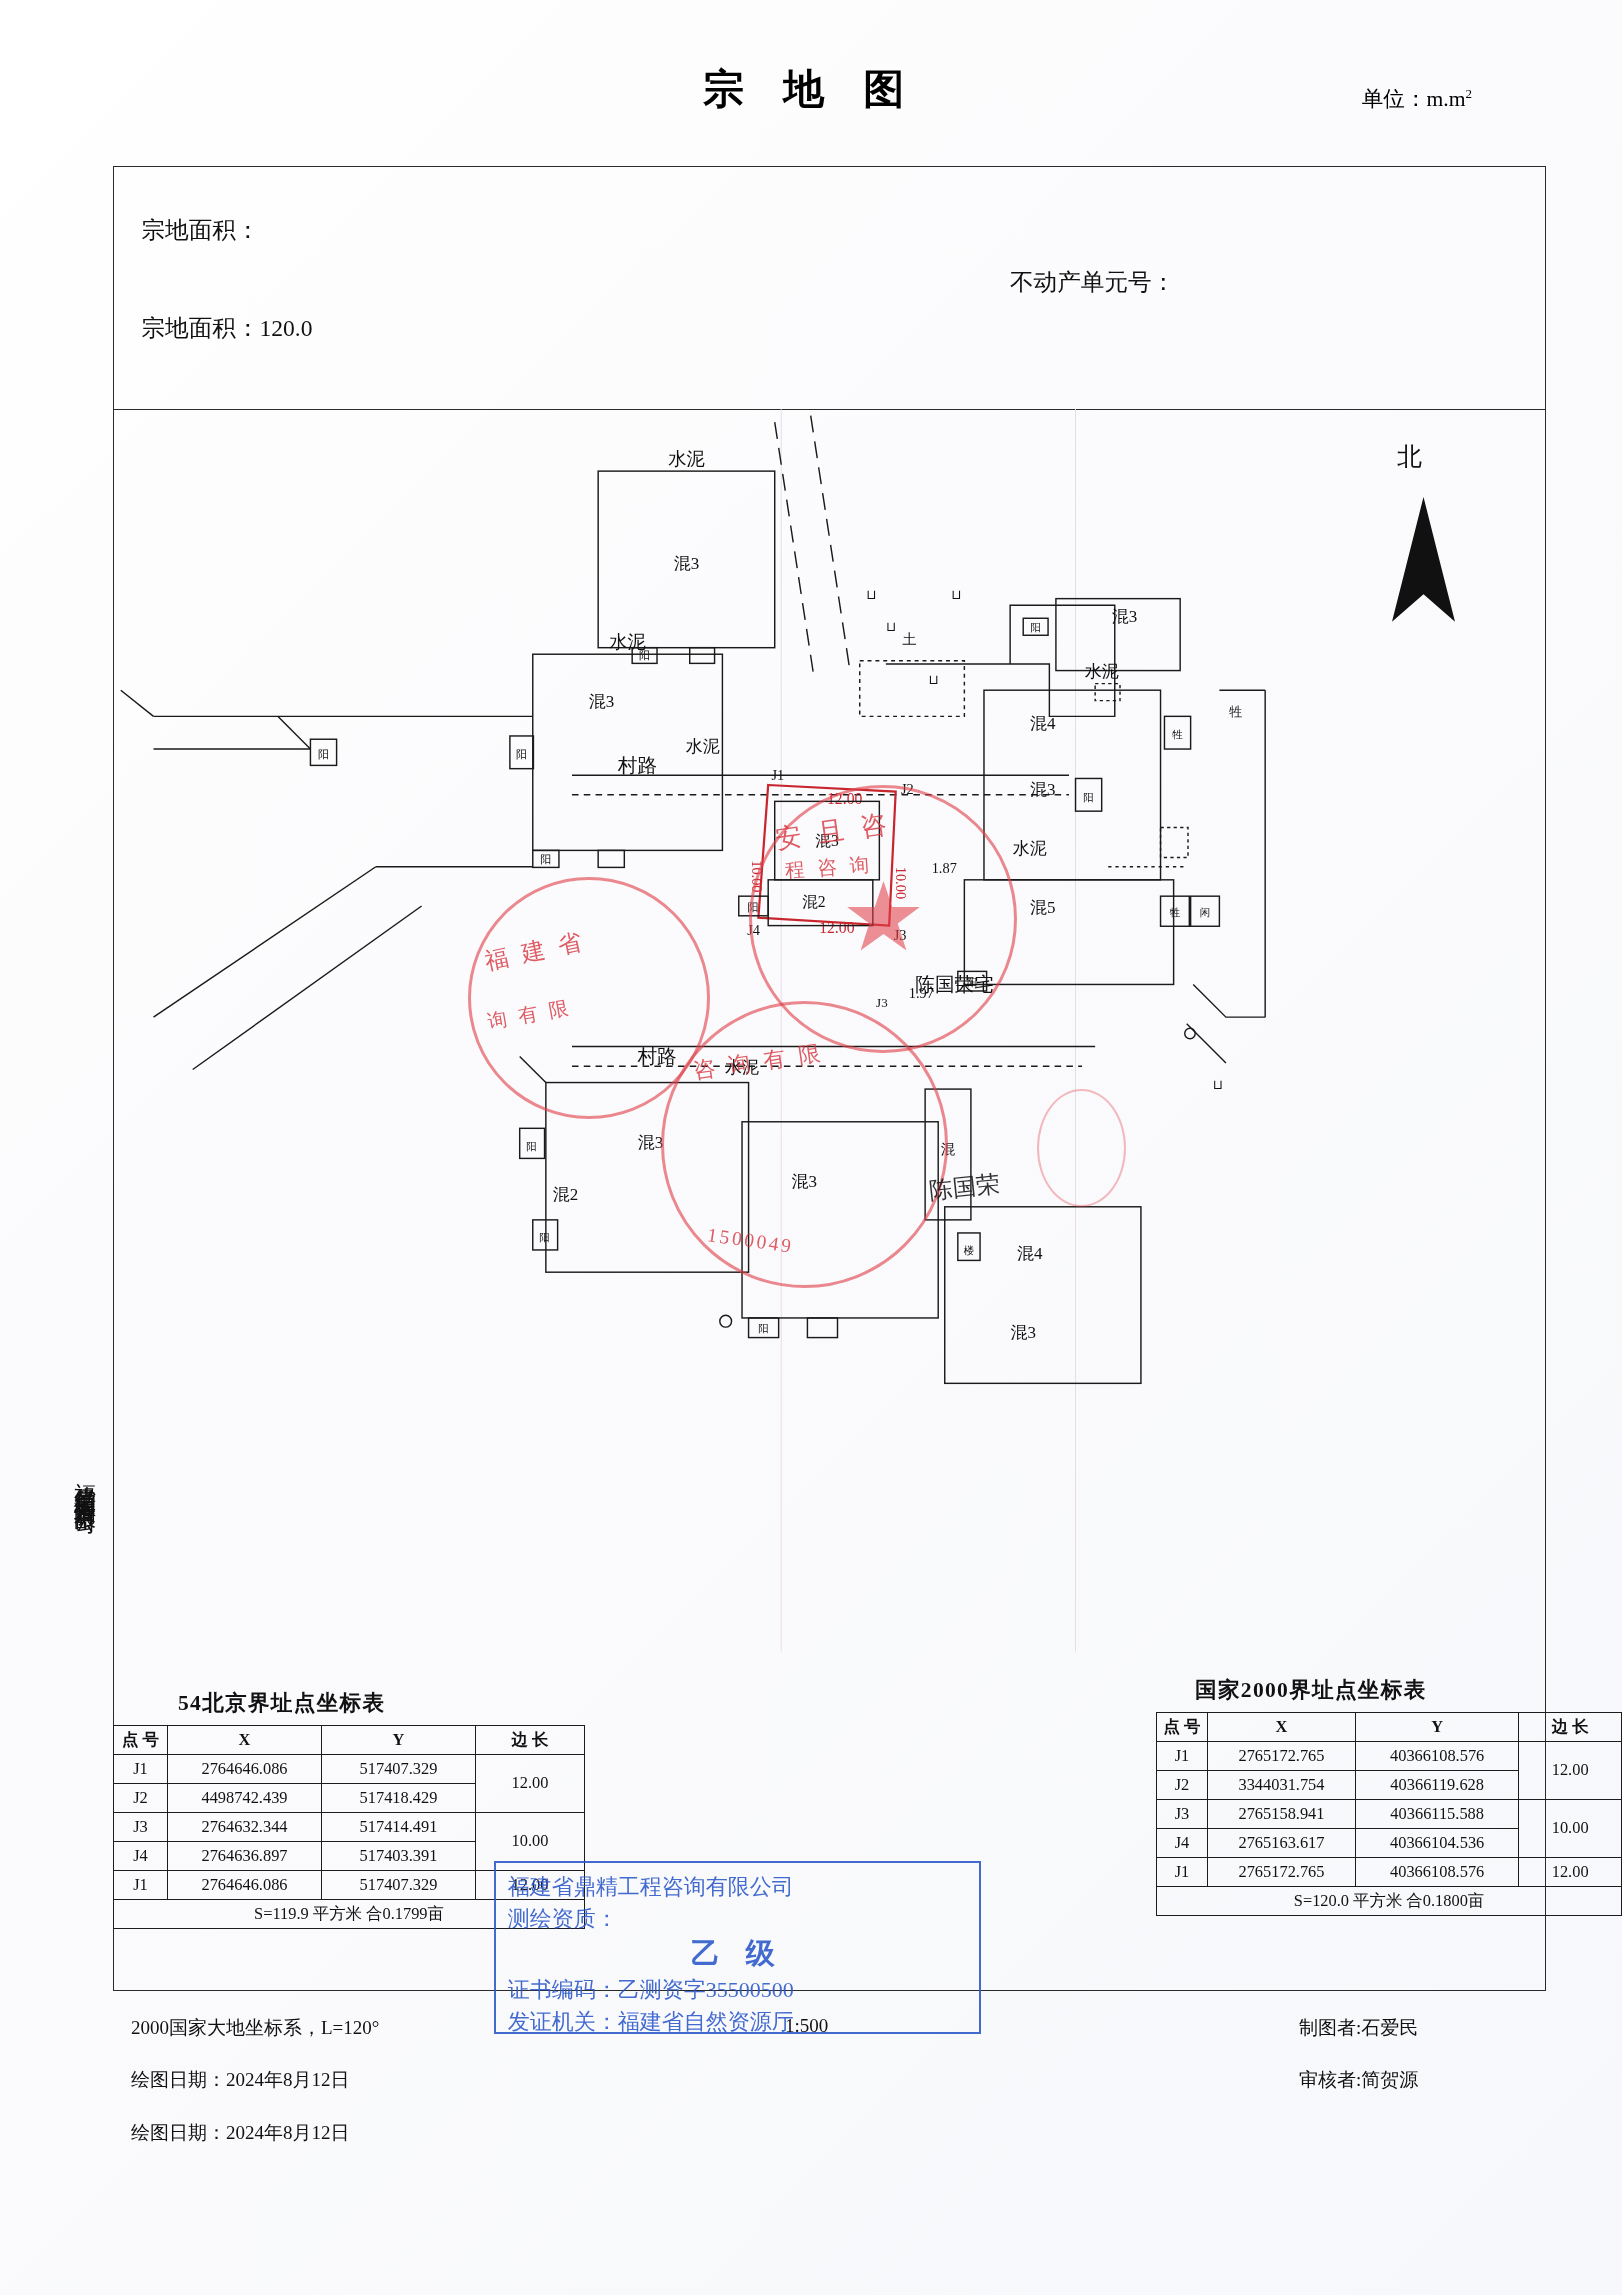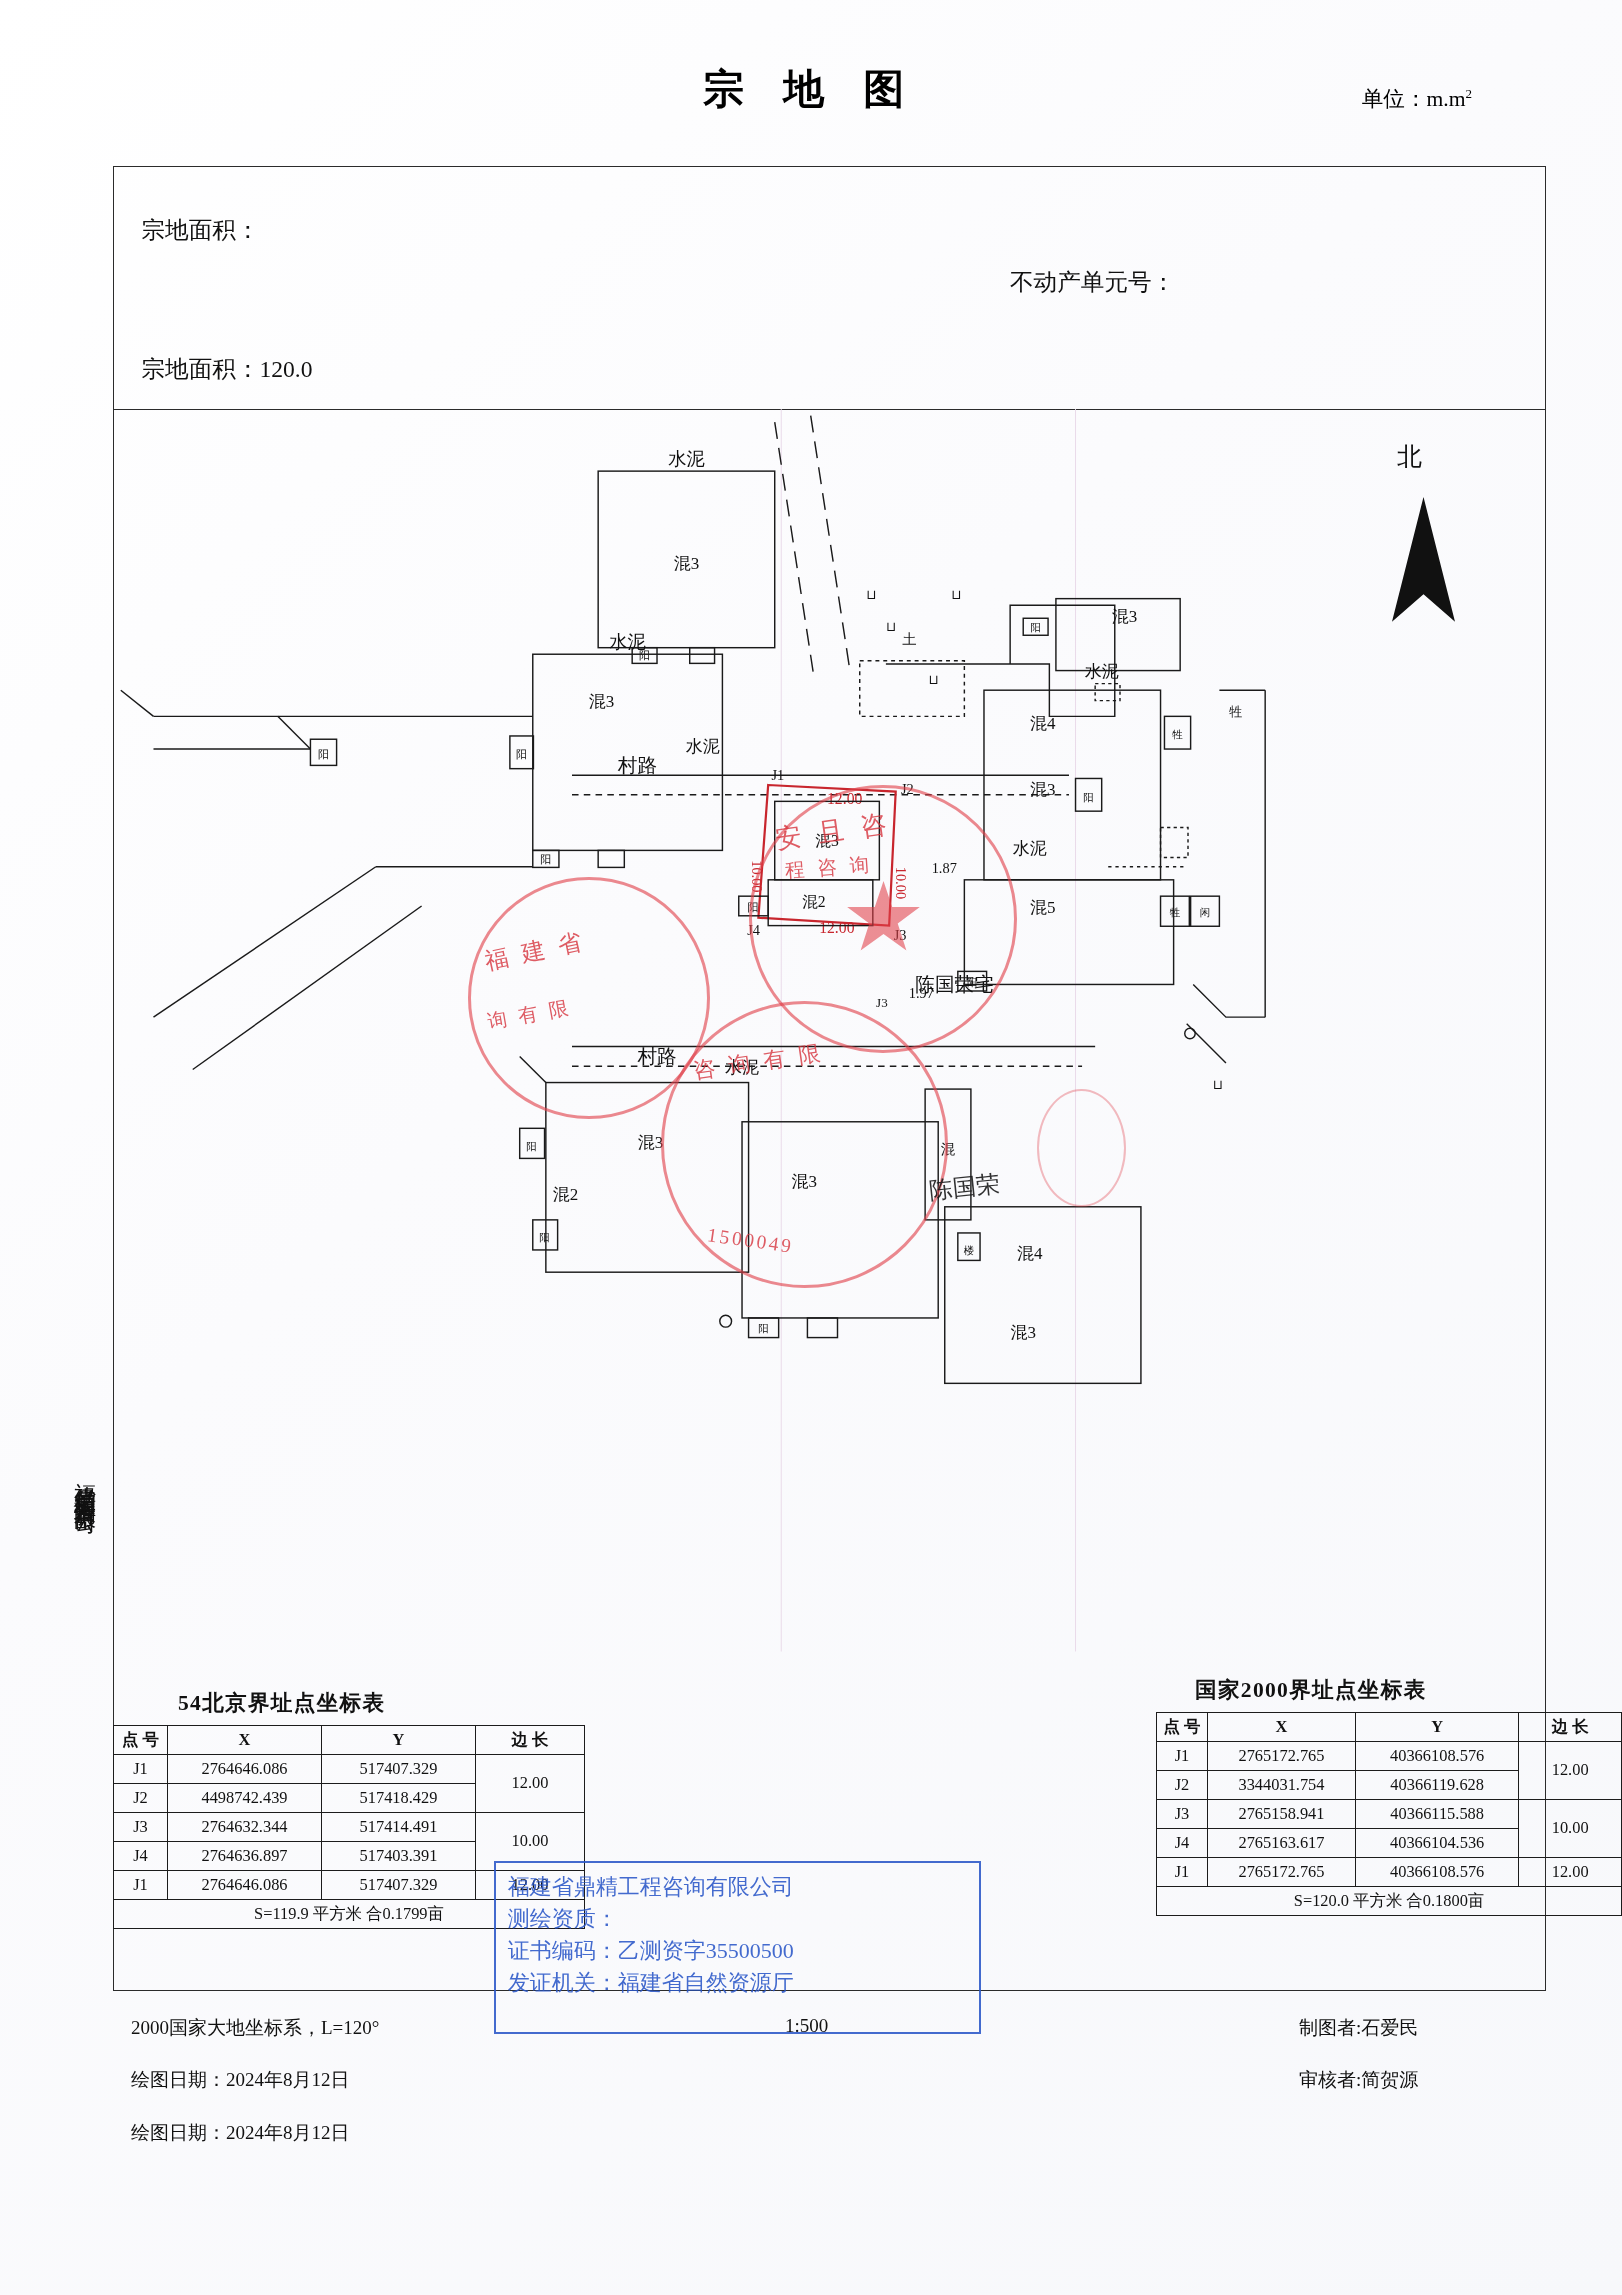--- a/index.html
+++ b/index.html
@@ -73,21 +73,20 @@
     position: absolute;
     left: 27.5px;
     top: 47px;
     font-size: 23.6px;
   }
   #area {
     position: absolute;
     left: 27.5px;
     top: 145px;
     font-size: 23.6px;
-    margin-top: 41px;
   }
   #unitno {
     position: absolute;
     left: 896px;
     top: 99px;
     font-size: 23.6px;
   }
 
   
   #northLabel {
@@ -505,18 +504,19 @@
   <div class="footer-line" id="f1">2000国家大地坐标系，L=120°</div>
   <div class="footer-line" id="f2">绘图日期：2024年8月12日</div>
   <div class="footer-line" id="f3">绘图日期：2024年8月12日</div>
   <div class="footer-line" id="fscale">1:500</div>
   <div class="footer-line" id="fr1">制图者:石爱民</div>
   <div class="footer-line" id="fr2">审核者:简贺源</div>
 
   <div id="blueStamp">
     <div>福建省鼎精工程咨询有限公司</div>
     <div>测绘资质：</div>
+    <div class="bs-grade">乙 级</div>
     <div>证书编码：乙测资字35500500</div>
     <div>发证机关：福建省自然资源厅</div>
   </div>
 
 </div>
 
 
 </body></html>

